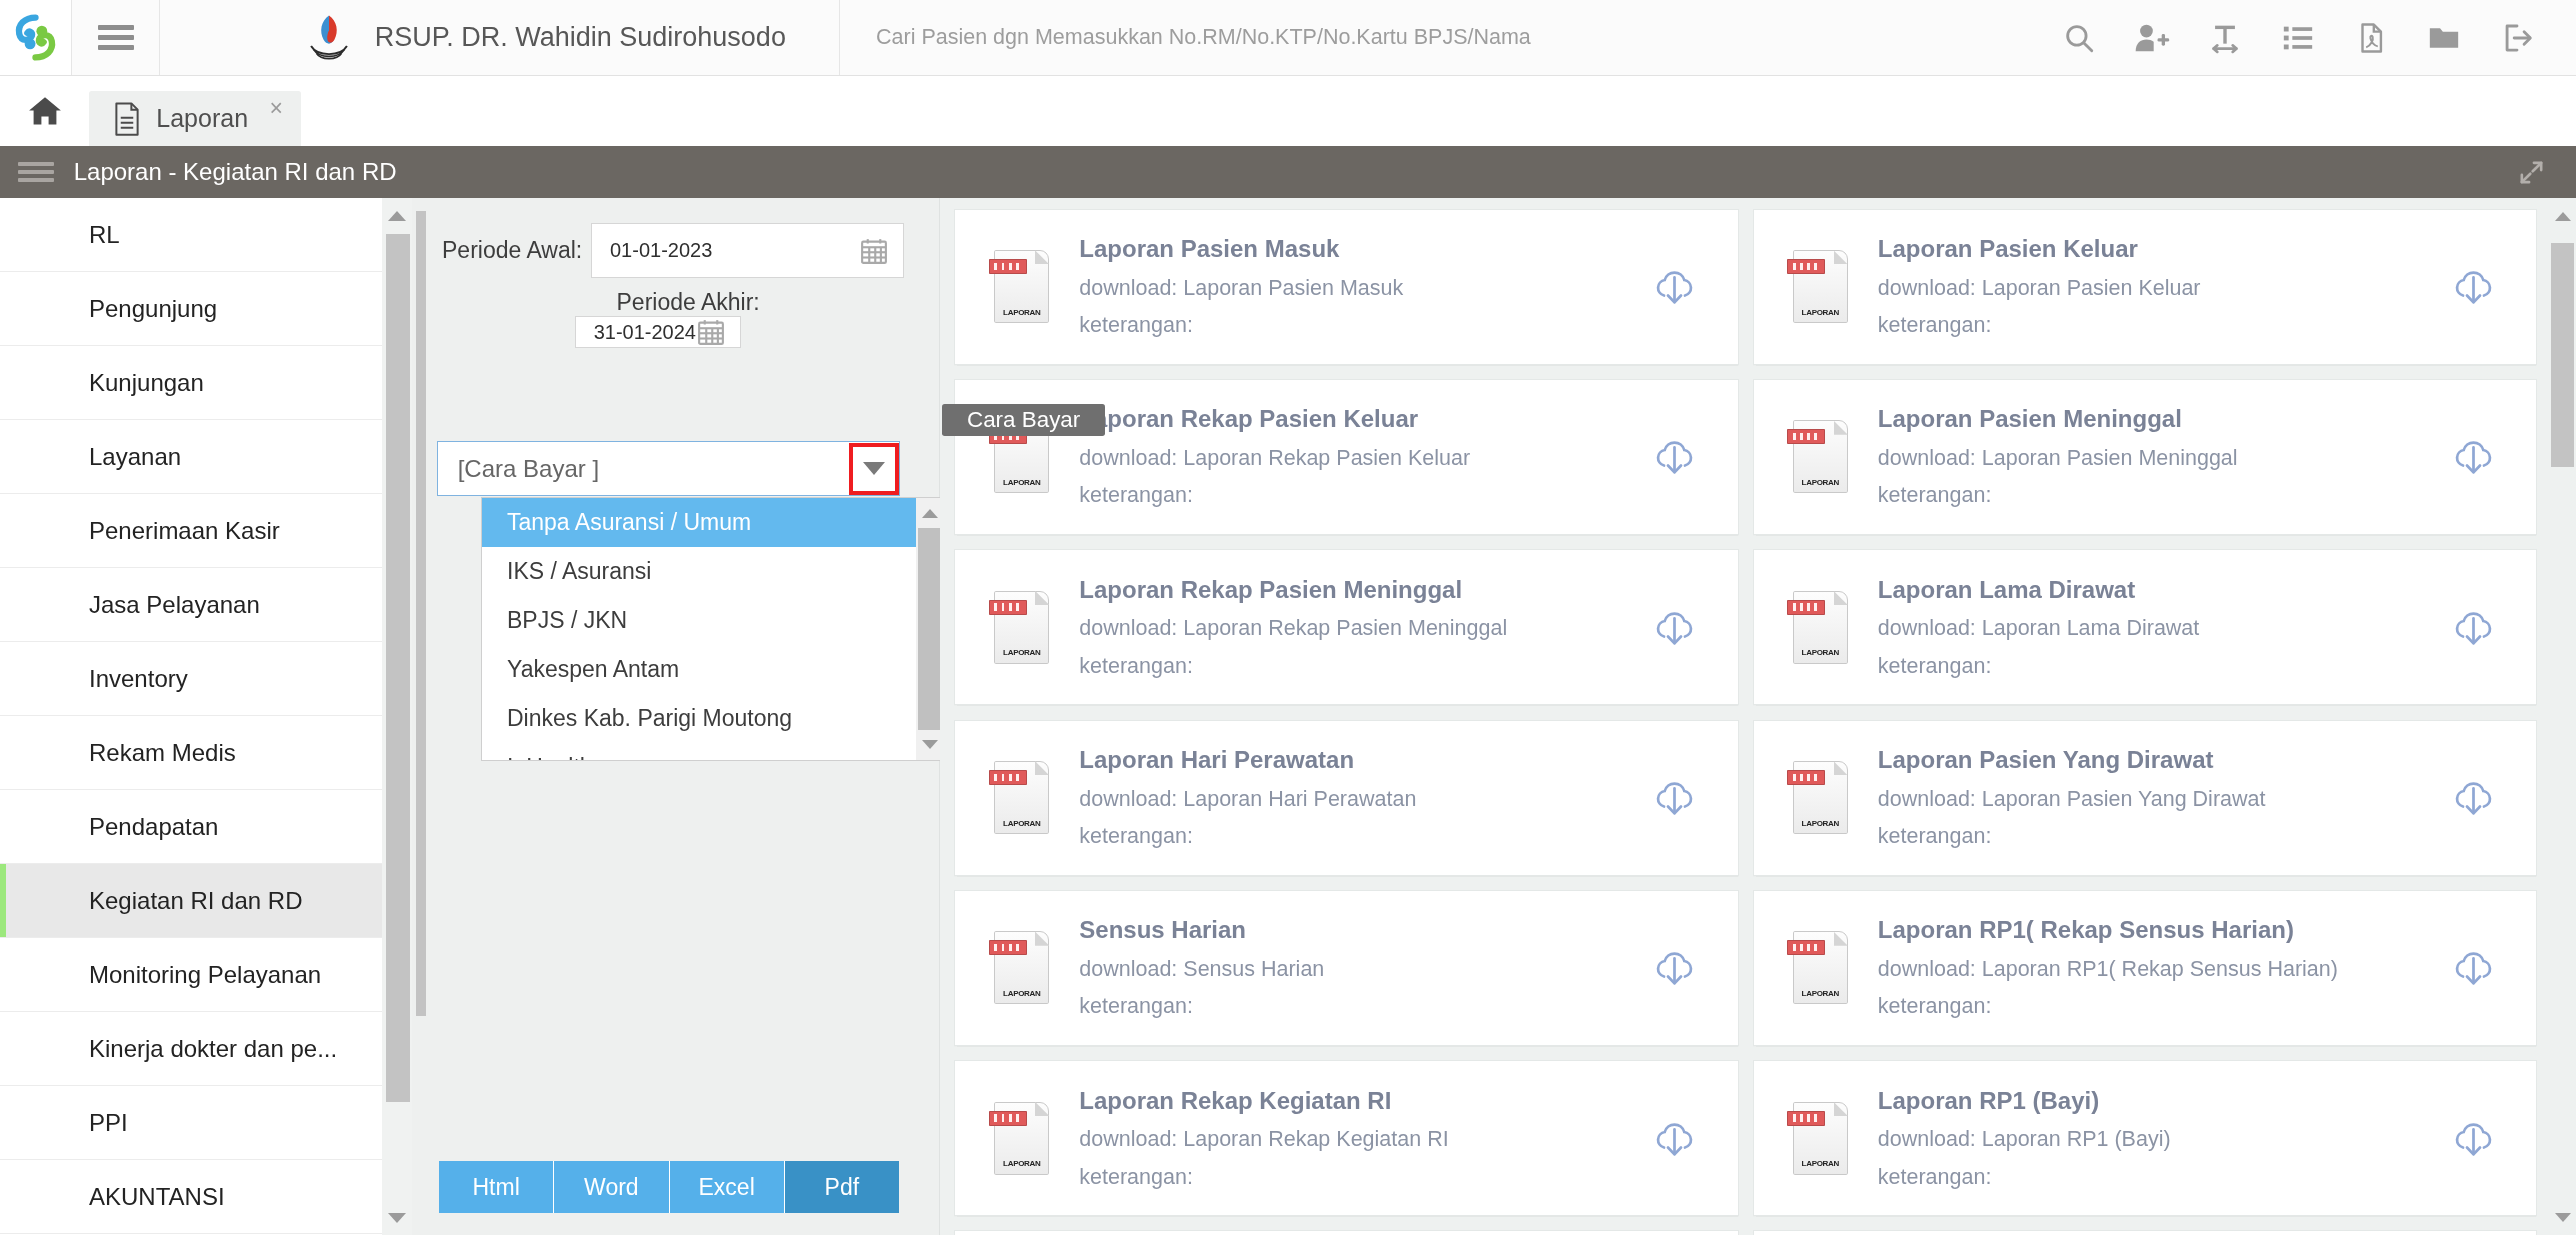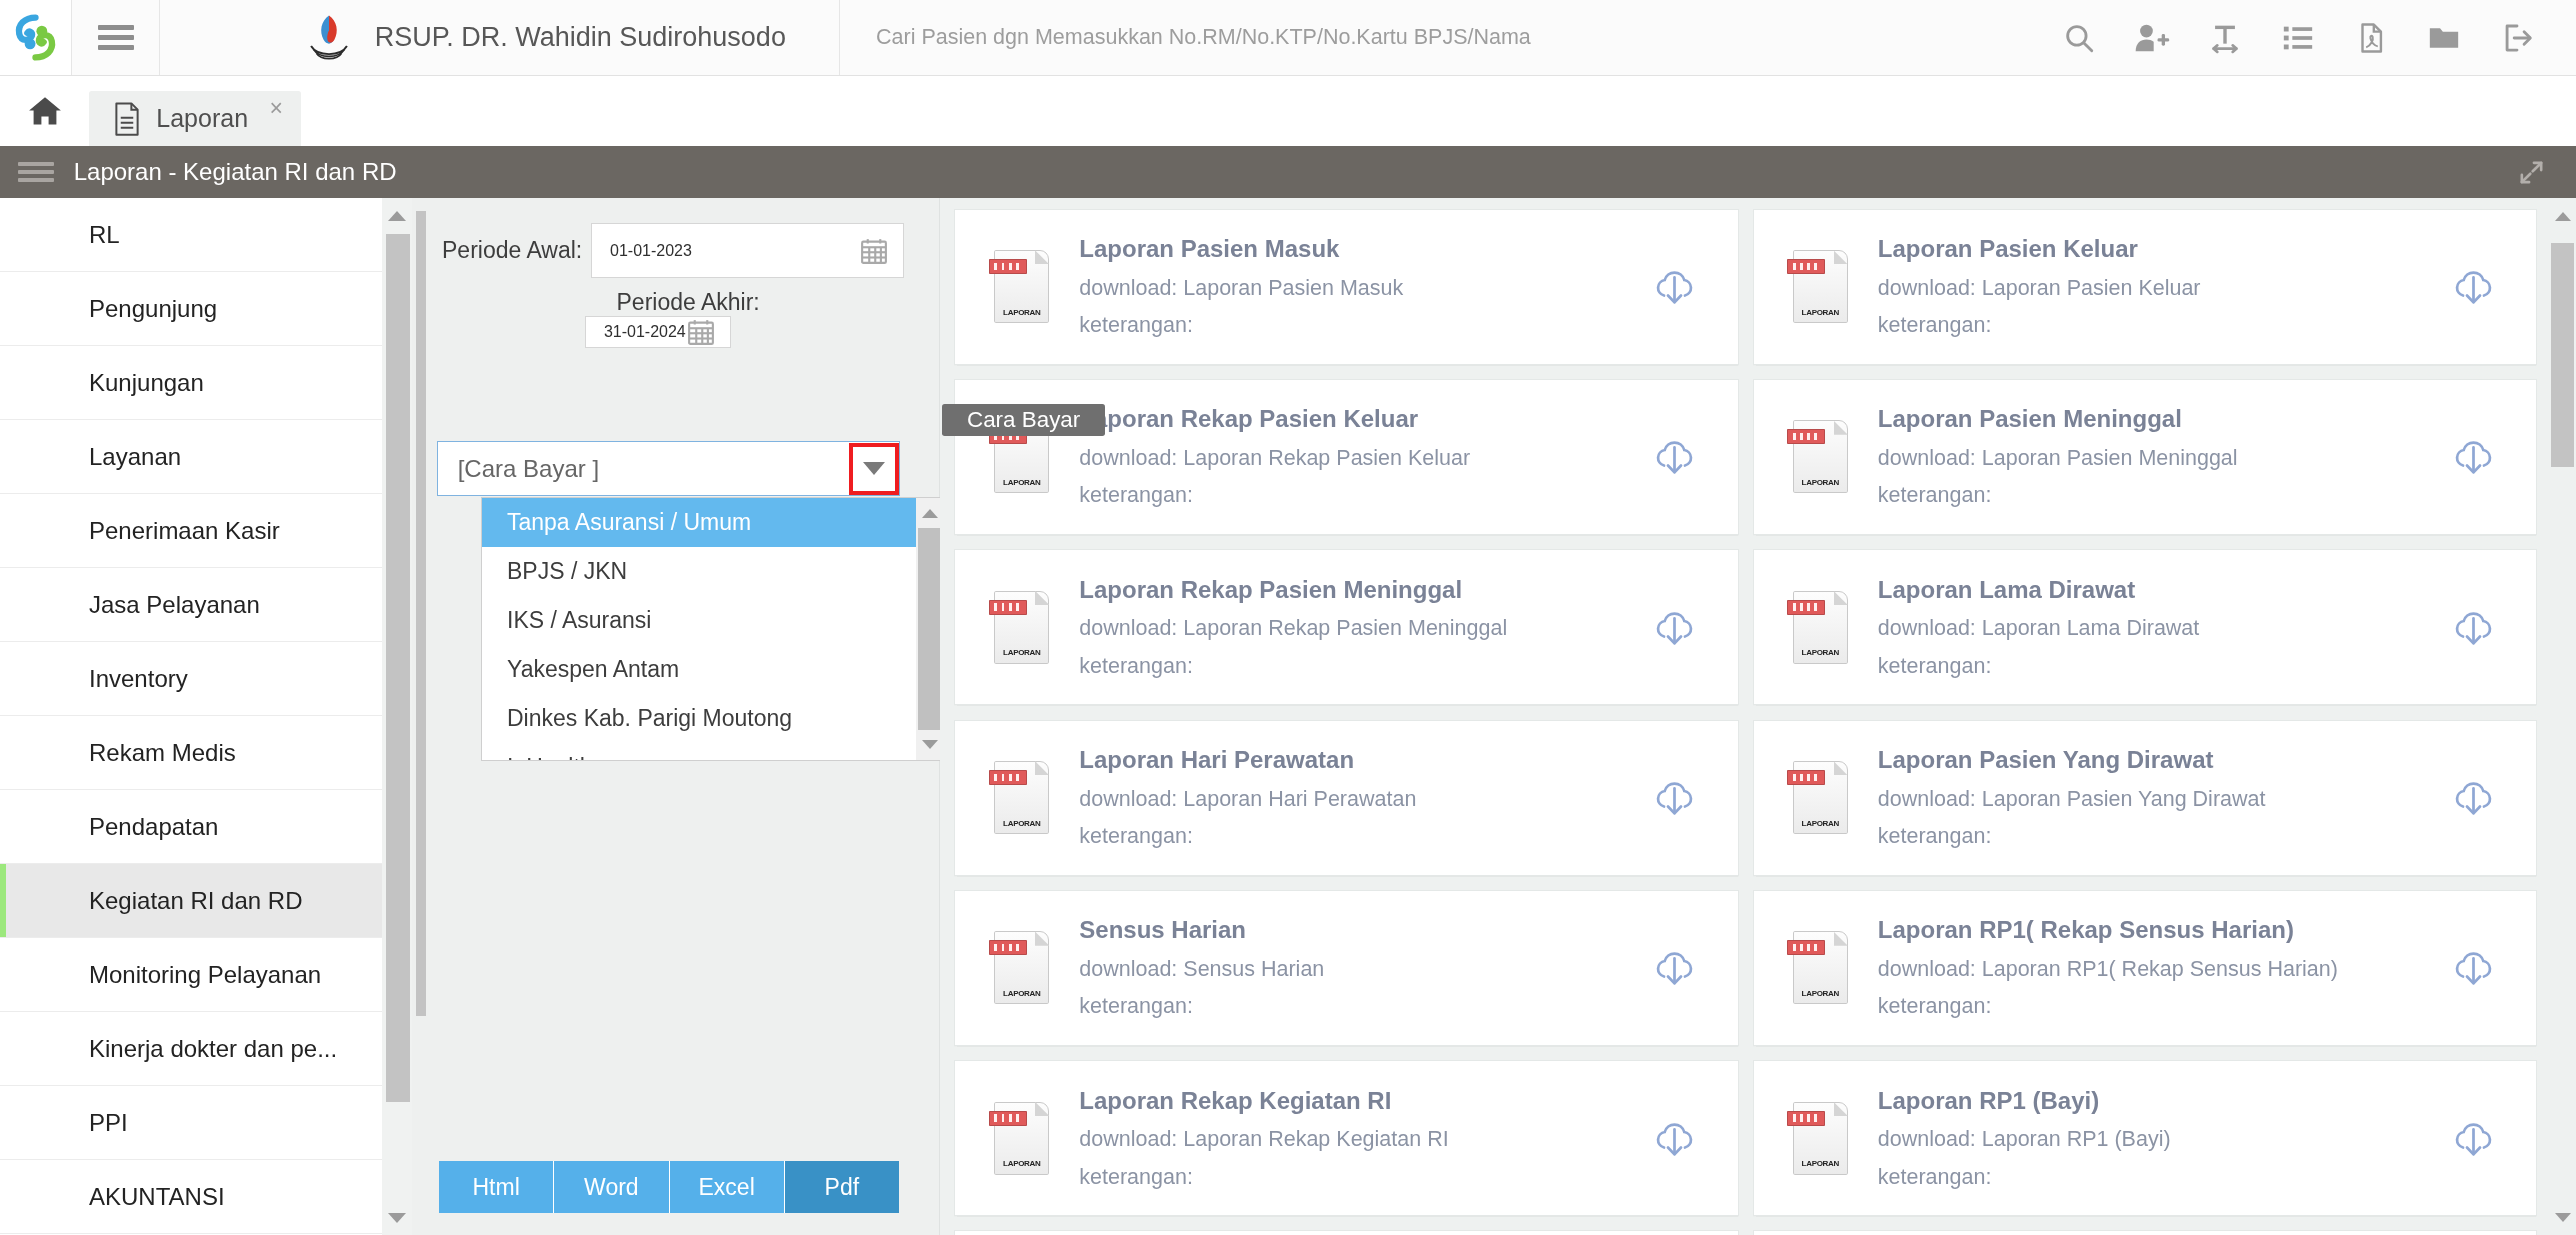--- a/index.html
+++ b/index.html
@@ -108,21 +108,21 @@
   .fp-scrollbar { position:absolute; left: 3.6px; top: 12.5px; width: 12.5px; height: 832px; }
   .fp-thumb { width: 10.7px; height: 805px; background: #c3c3c3; }
 
   .form-row { display: flex; align-items: center; margin: 0 0 0 0; }
   .form-label { width: 179px; font-size: 23px; color: #3d3d3d; padding-left: 30px; }
   .date-input {
     flex: 1; height: 55px; background: #ffffff; border: 0.9px solid #d6d6d6;
     display: flex; align-items: center; justify-content: space-between; padding: 0 14.3px 0 18px;
     margin-right: 36px;
   }
-  .date-value { font-size: 16px; color: #2f2f2f; }
+  .date-value { font-size: 20px; color: #2f2f2f; }
 
   .select-wrap {
     position: absolute; left: 25px; top: 243px; width: 463px; height: 55px;
     background: #ffffff; border: 0.9px solid #7fb3e0; display: flex; align-items: center;
   }
   .select-text { flex: 1; font-size: 24px; color: #666; padding-left: 19.7px; }
   .select-btn {
     width: 50px; height: 52px; display: flex; align-items: center; justify-content: center;
     border: 4.5px solid #ef1d20;
   }
@@ -434,22 +434,22 @@
     <div class="select-wrap">
       <span class="select-text">[Cara Bayar ]</span>
       <span class="select-btn">
         <span style="width:0;height:0;border-left:11.6px solid transparent;border-right:11.6px solid transparent;border-top:13.4px solid #7a7a7a;"></span>
       </span>
     </div>
 
     <div class="dropdown">
       <div id="dd-list">
           <div class="dd-item sel">Tanpa Asuransi / Umum</div>
+          <div class="dd-item">IKS / Asuransi</div>
           <div class="dd-item">BPJS / JKN</div>
-          <div class="dd-item">IKS / Asuransi</div>
           <div class="dd-item">Yakespen Antam</div>
           <div class="dd-item">Dinkes Kab. Parigi Moutong</div>
           <div class="dd-item">InHealth</div>
         </div>
       <div class="dd-scroll">
         <div class="dd-up">
             <div class="tri-up" style="border-left-width:8px;border-right-width:8px;border-bottom-width:9px;"></div>
           </div>
         <div class="dd-thumb"></div>
         <div class="dd-dn">

